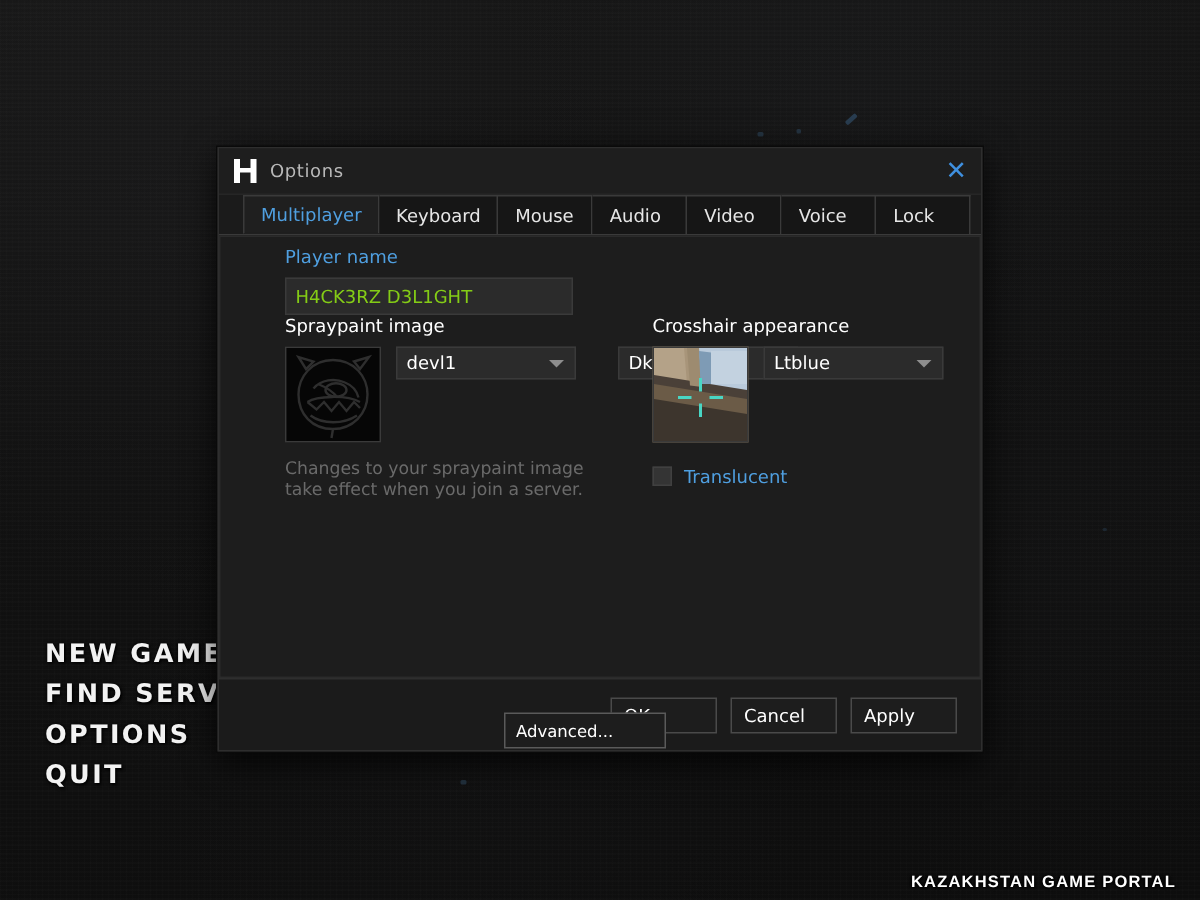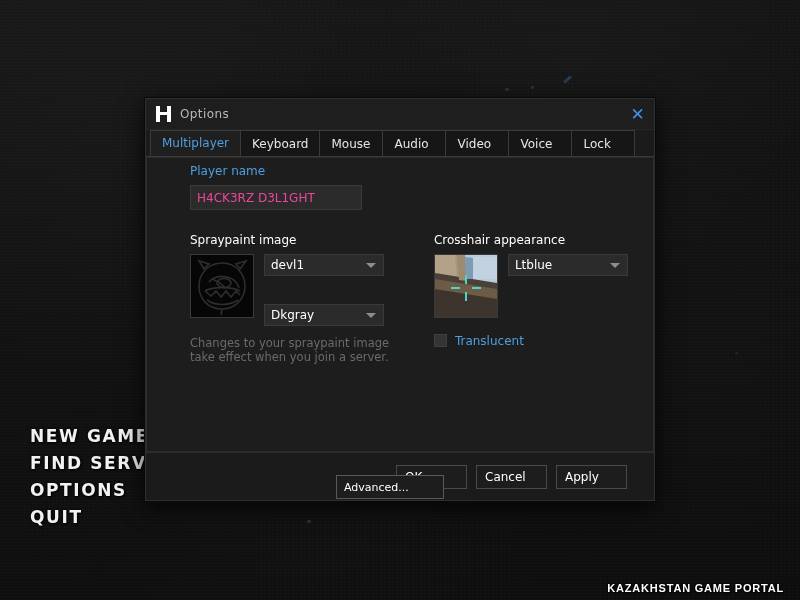--- a/index.html
+++ b/index.html
@@ -157,21 +157,21 @@
     cursor: pointer;
     border: 1px solid transparent;
   }
 
   
   #tabstrip {
     height: 27px;
     display: flex;
     background: #1b1b1b;
     border-bottom: 1px solid #3a3a3a;
-    padding-left: 4px;
+    padding-left: 16px;
     flex: none;
   }
   .tab {
     min-width: 63px;
     padding: 0 11px;
     display: flex;
     align-items: center;
     justify-content: flex-start;
     font-size: 12px;
     color: #e6e6e6;
@@ -203,34 +203,33 @@
   }
 
   .section-label {
     font-size: 12px;
     color: #ffffff;
     margin-bottom: 7px;
   }
   .section-label.blue { color: #4f9fe0; }
 
   #playername-input {
-    width: 172px;
+    width: 192px;
     height: 25px;
     background: #2b2b2b;
     border: 1px solid #3a3a3a;
-    color: #ec4899;
+    color: #84cc16;
     font-size: 12px;
     font-family: "DejaVu Sans", sans-serif;
     padding: 0 6px;
     outline: none;
   }
 
   #columns {
     display: flex;
-    margin-top: 23px;
   }
   #col-left { width: 245px; }
   #col-right { width: 200px; }
 
   .pic-row {
     display: flex;
     align-items: flex-start;
     margin-top: 5px;
   }
   .preview {
@@ -245,21 +244,21 @@
   
   #spray-preview { background: #070707; }
   #spray-preview svg { display: block; }
 
   
   #crosshair-preview { background: #8c7a5e; }
 
   .dd-col {
     margin-left: 10px;
     display: flex;
-    flex-direction: column;
+    flex-direction: row;
     gap: 28px;
   }
   .dropdown {
     width: 120px;
     height: 22px;
     background: #2b2b2b;
     border: 1px solid #3a3a3a;
     display: flex;
     align-items: center;
     padding: 0 6px;
@@ -325,21 +324,21 @@
 
   
   #footer {
     flex: none;
     height: 48px;
     border-top: 1px solid #2e2e2e;
     background: #1b1b1b;
     display: flex;
     align-items: center;
     justify-content: flex-end;
-    padding-right: 27px;
+    padding-right: 16px;
     gap: 9px;
   }
   .footer-btn {
     width: 71px;
     height: 24px;
     background: #1d1d1d;
     border: 1px solid #4a4a4a;
     color: #ffffff;
     font-size: 12px;
     font-family: "DejaVu Sans", sans-serif;

